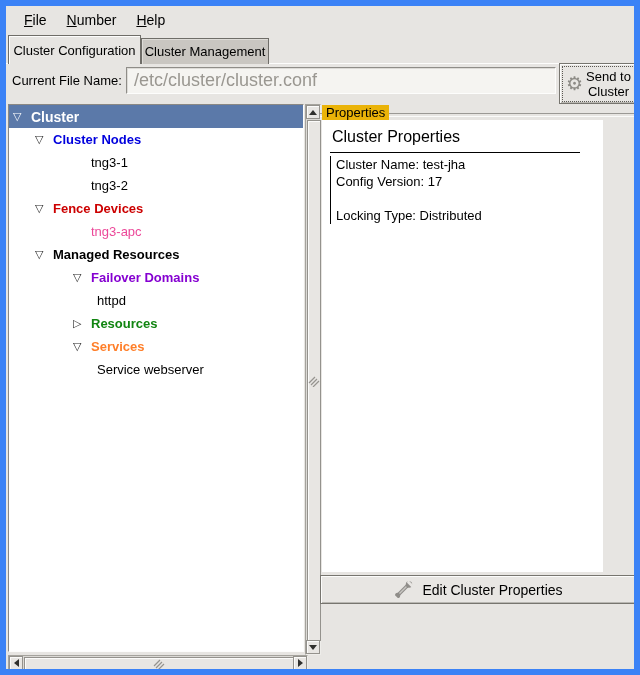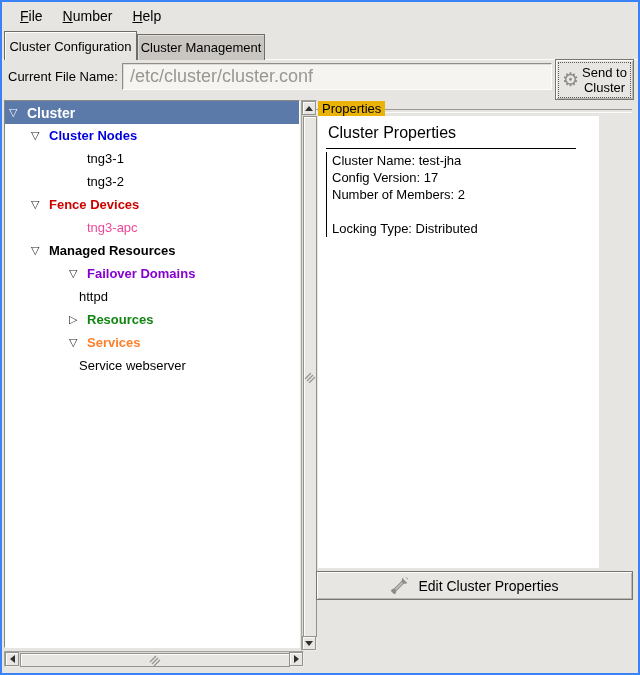--- a/index.html
+++ b/index.html
@@ -1,18 +1,18 @@
 <!DOCTYPE html>
 <html><head>
 <meta charset="utf-8">
 <style>
   html,body{margin:0;padding:0;background:#555;font-family:"Liberation Sans", sans-serif;}
   #window{
     position:relative;width:640px;height:675px;box-sizing:border-box;
-    border:2px solid #3b82f6;background:#e7e5e2;overflow:hidden;
+    border:6px solid #3b82f6;background:#e7e5e2;overflow:hidden;
     font-size:13px;color:#000;
   }
   
   #menubar{position:absolute;left:0;top:0;width:100%;height:28px;display:flex;align-items:center;padding-left:8px;box-sizing:border-box;}
   .menu-item{padding:4px 10px;font-size:14px;cursor:default;}
   .menu-item::first-letter{text-decoration:underline;}
   
   .tab{position:absolute;box-sizing:border-box;font-size:13px;display:flex;align-items:center;justify-content:center;cursor:default;}
   #tab-active{
     left:2px;top:29px;width:133px;height:29px;z-index:3;background:#e7e5e2;
@@ -50,21 +50,21 @@
     position:absolute;left:2px;top:98px;width:296px;height:548px;box-sizing:border-box;
     background:#fff;border:1px solid;border-color:#8a8884 #fdfdfc #fdfdfc #8a8884;overflow:hidden;
   }
   .tree-row{height:23px;display:flex;align-items:center;white-space:nowrap;cursor:default;}
   .tree-row.selected{background:#5b79a9;}
   .tree-row.selected .tree-label{color:#fff !important;}
   .tree-row.selected .expander{color:#fff;}
   .depth-0{padding-left:4px;}
   .depth-1{padding-left:26px;}
   .depth-2{padding-left:64px;}
-  .depth-3{padding-left:56px;}
+  .depth-3{padding-left:70px;}
   .expander{display:inline-block;width:18px;font-size:11px;color:#1c1c1c;text-align:left;}
   .tree-label{font-size:13px;}
   .tree-label.bold{font-weight:bold;}
   .tree-row.selected .tree-label{font-size:14px;}
   
   .sb-btn{position:absolute;box-sizing:border-box;background:#e8e6e3;border:1px solid #94928d;
     box-shadow:inset 1px 1px 0 #fbfbfa;display:flex;align-items:center;justify-content:center;}
   .tri{width:0;height:0;border:4px solid transparent;}
   .tri-up{border-bottom:5px solid #30302e;margin-top:-4px;}
   .tri-down{border-top:5px solid #30302e;margin-bottom:-4px;}
@@ -203,21 +203,20 @@
 
   <div id="prop-frame-line"></div>
   <div id="prop-frame-label">Properties</div>
 
   <div id="prop-panel">
     <div id="prop-heading">Cluster Properties</div>
     <div id="prop-sep"></div>
     <div id="properties-text">
         <div class="prop-line">Cluster Name: test-jha</div>
         <div class="prop-line">Config Version: 17</div>
-        <div class="prop-line">Number of Members: 2</div>
         <div class="prop-line"></div>
         <div class="prop-line">Locking Type: Distributed</div>
       </div>
   </div>
 
   <div id="edit-button">
     <svg width="22" height="17" viewBox="0 0 22 17">
       <path d="M4 14 L13 5" stroke="#8f8d89" stroke-width="3.6" stroke-linecap="round"></path>
       <path d="M4 14 L13 5" stroke="#c8c6c2" stroke-width="1.4" stroke-linecap="round"></path>
       <circle cx="15" cy="3.5" r="3.2" fill="#8f8d89"></circle>

